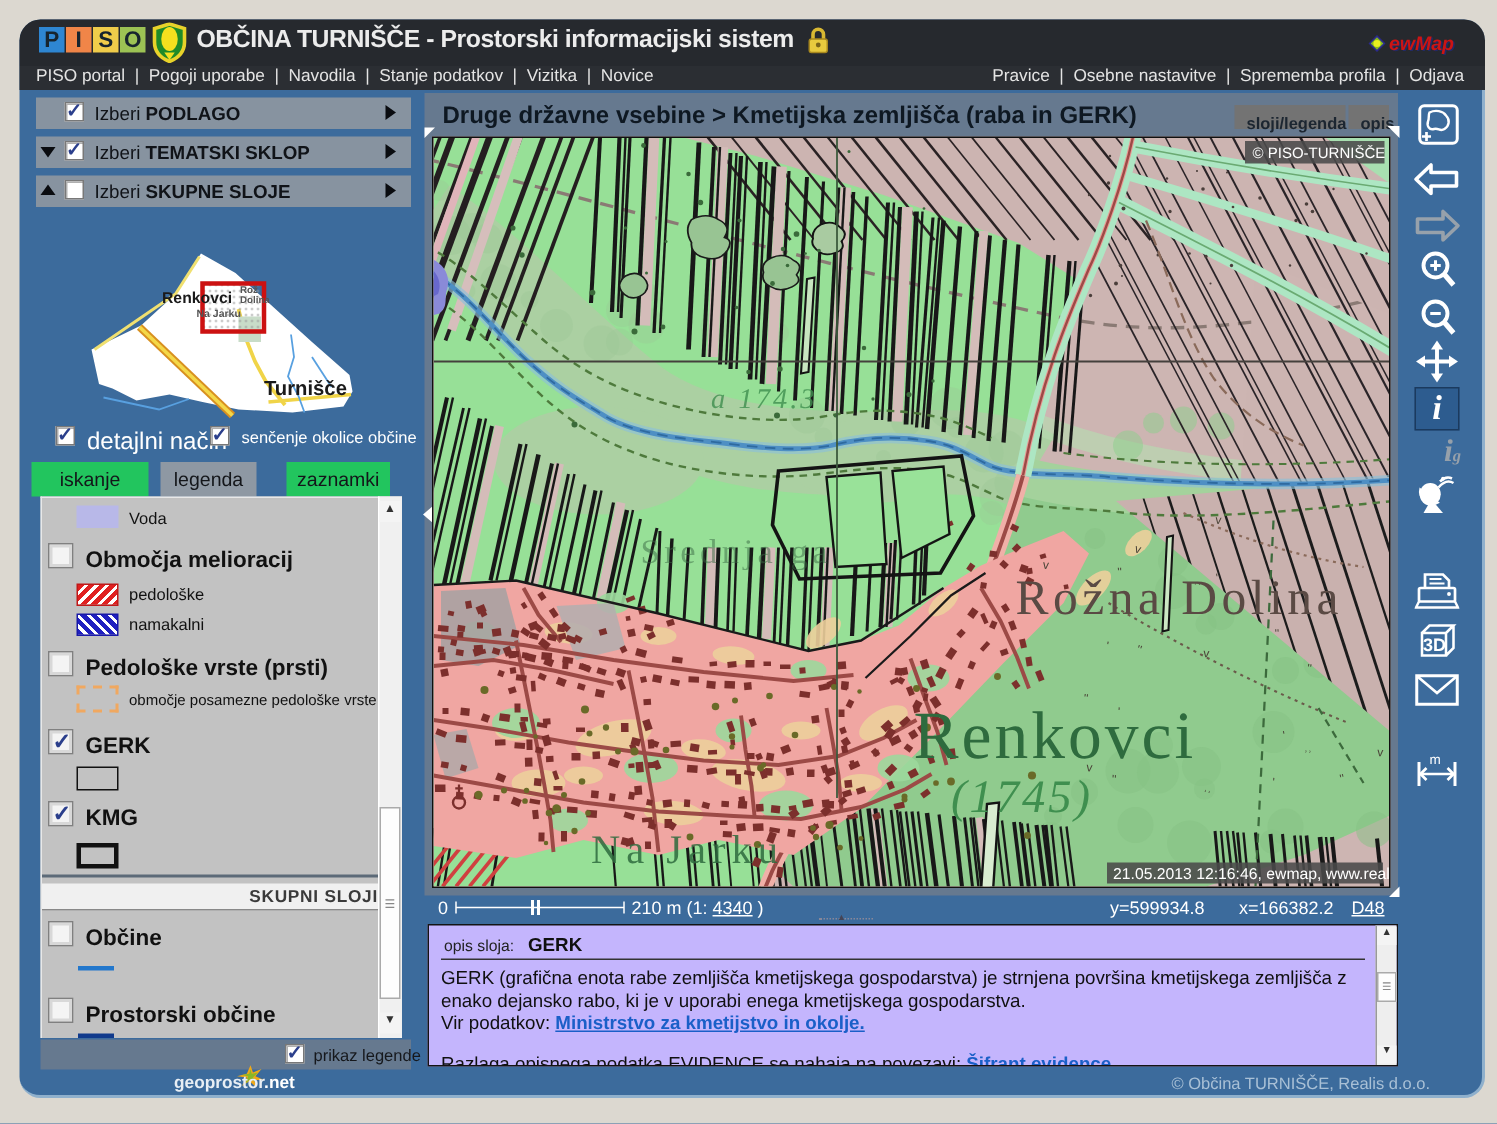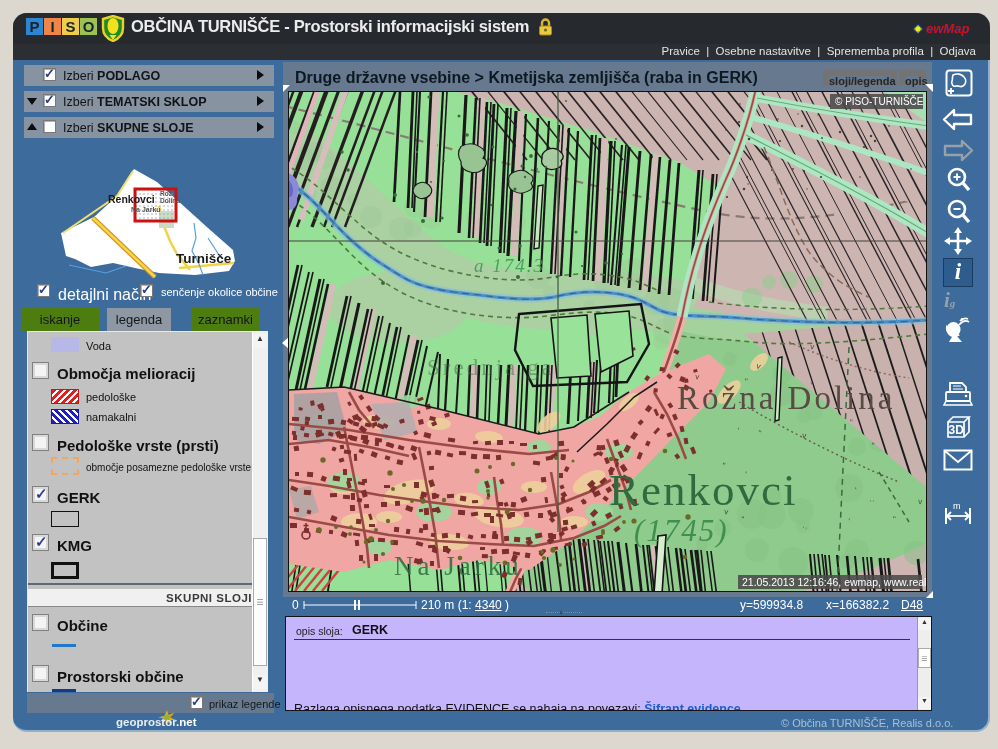--- a/index.html
+++ b/index.html
@@ -6,33 +6,33 @@
 #app{position:absolute;left:13px;top:13px;width:977px;height:719px;background:#3c6b9c;border-radius:14px;border-right:2px solid #8fb0cc;border-bottom:2px solid #8fb0cc}
 #header{position:absolute;left:13px;top:13px;width:977px;height:31px;background:#26292e;border-radius:14px 14px 0 0}
 #menubar{position:absolute;left:13px;top:44px;width:977px;height:16px;background:#2b2e33;color:#e4e4e4;font-size:11.5px}
 .izb{position:absolute;left:24px;width:250px;height:21px;background:#8793a0;color:#101318;font-size:12.5px;line-height:21px}
 .cb{position:absolute;width:13px;height:13px;background:#fff;border:1px solid #787878;box-shadow:inset 1px 1px 0 #b0b0b0}
 .cb.on:after{content:"\2713";position:absolute;left:0px;top:-3px;font-size:13px;font-weight:bold;color:#2b3f8c}
 .tri-r{position:absolute;width:0;height:0;border-left:7px solid #0a0c10;border-top:5px solid transparent;border-bottom:5px solid transparent}
 .tri-d{position:absolute;width:0;height:0;border-top:7px solid #0a0c10;border-left:5px solid transparent;border-right:5px solid transparent}
 .tri-u{position:absolute;width:0;height:0;border-bottom:7px solid #0a0c10;border-left:5px solid transparent;border-right:5px solid transparent}
 .wtxt{color:#fff}
-.tab{position:absolute;top:308px;height:23px;background:#4d7c0f;color:#14161a;font-size:13px;text-align:center;line-height:23px}
+.tab{position:absolute;top:308px;height:23px;background:#22c55e;color:#14161a;font-size:13px;text-align:center;line-height:23px}
 #legend{position:absolute;left:27px;top:331px;width:241px;height:361px;background:#c2c2c2;border-top:1px solid #e8e8e8;border-left:1px solid #e8e8e8;overflow:hidden}
 .lbl{position:absolute;font-size:11px;color:#111}
 .blbl{position:absolute;font-size:15px;font-weight:bold;color:#111}
 .lcb{position:absolute;width:17px;height:17px;background:#f4f4f4;border:1px solid #808080;box-shadow:inset 0 0 0 2px #d8d8d8}
 .lcb.on:after{content:"\2713";position:absolute;left:2px;top:-2px;font-size:15px;font-weight:bold;color:#2b3f8c}
 .sw{position:absolute;left:51px;width:28px;height:15px}
 #graybandL{position:absolute;left:27px;top:693px;width:247px;height:20px;background:#66798f}
 #mainpanel{position:absolute;left:283px;top:62px;width:649px;height:535px;background:#66798f}
 #mapbox{position:absolute;left:288px;top:91px;width:639px;height:501px;border:1px solid #101010;background:#cdb5b2;overflow:hidden}
 #scalerow{position:absolute;left:283px;top:598px;width:649px;height:16px;color:#fff;font-size:12px}
 #infopanel{position:absolute;left:285px;top:616px;width:647px;height:95px;background:#c4b5fd;border:1px solid #141414;overflow:hidden;font-size:12.5px;color:#101010}
-.btn{position:absolute;top:70px;height:15px;border:6px solid #737373;color:#1c2631;font-size:11px;font-weight:bold;text-align:right;line-height:11px}
+.btn{position:absolute;top:70px;height:15px;border:8px solid #737373;color:#1c2631;font-size:11px;font-weight:bold;text-align:right;line-height:11px}
 .link{color:#1a5fc8;font-weight:bold;text-decoration:underline}
 #toolbar{position:absolute;left:932px;top:60px;width:52px;height:540px}
 #footer-copy{position:absolute;left:781px;top:717px;white-space:nowrap;color:#a9c0d6;font-size:11px}
 .mini-lbl{position:absolute;color:#1a1a1a;font-weight:bold}
 </style></head>
 <body>
 <div id="app"></div>
 
 <div id="header"></div>
 <div class="abs" style="left:26px;top:18px;width:17px;height:17px;background:#2e86d2;color:#17242e;font-weight:bold;font-size:15px;text-align:center;line-height:17px">P</div>
@@ -51,20 +51,21 @@
     <circle cx="8.5" cy="12" r="1.6" fill="#7a651a"></circle>
   </svg>
 <svg class="abs" style="left:911px;top:22px" width="14" height="14" viewBox="0 0 14 14">
     <rect x="3" y="3" width="8" height="8" fill="#2a2a8c" transform="rotate(45 7 7)"></rect>
     <rect x="4" y="4" width="6" height="6" fill="#88b820" transform="rotate(45 7 7)"></rect>
     <circle cx="7" cy="7" r="2.4" fill="#e8f020"></circle>
   </svg>
 <div class="abs" style="left:926px;top:21px;font-size:13px;font-weight:bold;font-style:italic;color:#cc1414;text-shadow:1px 1px 0 #222a66">ewMap</div>
 
 <div id="menubar">
+    <span style="position:absolute;left:11px;top:1px">PISO portal&nbsp; | &nbsp;Pogoji uporabe&nbsp; | &nbsp;Navodila&nbsp; | &nbsp;Stanje podatkov&nbsp; | &nbsp;Vizitka&nbsp; | &nbsp;Novice</span>
     <span style="position:absolute;right:14px;top:1px">Pravice&nbsp; | &nbsp;Osebne nastavitve&nbsp; | &nbsp;Sprememba profila&nbsp; | &nbsp;Odjava</span>
   </div>
 
 <div class="izb" style="top:65px"></div>
 <div class="cb on" style="left:43px;top:68px"></div>
 <div class="abs" style="left:63px;top:69px;font-size:12.5px;color:#101318">Izberi <b>PODLAGO</b></div>
 <div class="tri-r" style="left:257px;top:70px"></div>
 <div class="izb" style="top:91px"></div>
 <div class="tri-d" style="left:27px;top:98px"></div>
 <div class="cb on" style="left:43px;top:94px"></div>
@@ -1009,20 +1010,21 @@
 <span style="position:absolute;left:138px;top:0">210 m (1: <u>4340</u> )</span>
 <span style="position:absolute;left:457px;top:0">y=599934.8</span>
 <span style="position:absolute;left:543px;top:0">x=166382.2</span>
 <span style="position:absolute;left:618px;top:0"><u>D48</u></span>
 </div>
 
 <div id="infopanel">
 <div style="position:absolute;left:10px;top:8px;font-size:10.5px;color:#222">opis sloja:</div>
 <div style="position:absolute;left:66px;top:6px;font-size:12.5px;font-weight:bold">GERK</div>
 <div style="position:absolute;left:8px;top:22px;width:616px;height:1px;background:#333"></div>
+<div style="position:absolute;left:8px;top:28px;width:625px;line-height:15px">GERK (grafična enota rabe zemljišča kmetijskega gospodarstva) je strnjena površina kmetijskega zemljišča z enako dejansko rabo, ki je v uporabi enega kmetijskega gospodarstva.<br>Vir podatkov: <span class="link">Ministrstvo za kmetijstvo in okolje.</span></div>
 <div style="position:absolute;left:8px;top:85px;width:625px">Razlaga opisnega podatka EVIDENCE se nahaja na povezavi: <span class="link">Šifrant evidence</span></div>
 </div>
 <div class="abs" style="left:917px;top:617px;width:14px;height:93px;background:#eee;border-left:1px solid #999"></div>
 <div class="abs" style="left:918px;top:618px;width:13px;height:12px;background:#f4f4f4;text-align:center;font-size:7px;color:#333">▲</div>
 <div class="abs" style="left:918px;top:648px;width:13px;height:20px;background:#fdfdfd;border:1px solid #aaa;text-align:center;font-size:7px;color:#888;line-height:20px">☰</div>
 <div class="abs" style="left:918px;top:697px;width:13px;height:12px;background:#f4f4f4;text-align:center;font-size:7px;color:#333">▼</div>
 <div class="abs" style="left:546px;top:612px;width:36px;height:5px;border-top:1px dotted #889;"></div>
 <div class="abs" style="left:558px;top:609px;font-size:6px;color:#445">▲</div>
 
 <div id="toolbar"></div>
@@ -1051,21 +1053,21 @@
 <g fill="#fff">
       <path d="M15,1 L19,7 L11,7 Z"></path>
       <path d="M15,29 L19,23 L11,23 Z"></path>
       <path d="M1,15 L7,11 L7,19 Z"></path>
       <path d="M29,15 L23,11 L23,19 Z"></path>
     </g>
 <path d="M15,5 V25 M5,15 H25" stroke="#fff" stroke-width="2.6"></path>
   </svg>
 <div class="abs" style="left:943px;top:258px;width:30px;height:29px;background:#2d5c8f;border:1px solid #1b3a5e"></div>
 <div class="abs" style="left:943px;top:258px;width:30px;height:29px;text-align:center;font-family:'Liberation Serif',serif;font-style:italic;font-weight:bold;font-size:23px;color:#fff;line-height:28px">i</div>
-<div class="abs" style="left:944px;top:288px;width:30px;height:26px;text-align:left;font-family:'Liberation Serif',serif;font-style:italic;font-weight:bold;font-size:21px;color:#96a0aa;line-height:25px">i<span style="font-size:11px">g</span></div>
+<div class="abs" style="left:944px;top:288px;width:30px;height:26px;text-align:right;font-family:'Liberation Serif',serif;font-style:italic;font-weight:bold;font-size:21px;color:#96a0aa;line-height:25px">i<span style="font-size:11px">g</span></div>
 <svg class="abs" style="left:944px;top:316px" width="28" height="27" viewBox="0 0 28 27">
 <path d="M3,8 a9,9 0 0 0 12,12 z" fill="#fff" transform="rotate(-8 10 13)"></path>
 <ellipse cx="9.5" cy="13.5" rx="7" ry="7.5" fill="#fff"></ellipse>
 <path d="M9,19 L5,26 L18,26 L12,19 Z" fill="#fff"></path>
 <path d="M15,9 q5,-6 10,-3 M16,5 q4,-4 8,-2" stroke="#fff" stroke-width="1.7" fill="none"></path>
 <circle cx="18" cy="3.2" r="1.3" fill="#fff"></circle>
   </svg>
 <svg class="abs" style="left:943px;top:380px" width="30" height="28" viewBox="0 0 30 28">
 <path d="M7,12 L7,3 L19,3 L23,7 L23,12" fill="none" stroke="#fff" stroke-width="1.8"></path>
 <path d="M10,6 h8 M10,9 h10" stroke="#fff" stroke-width="1.2"></path>

